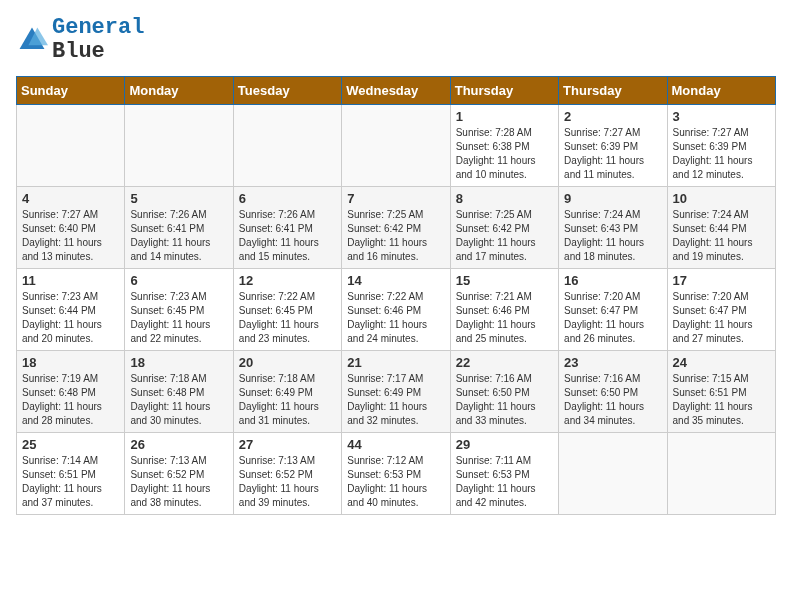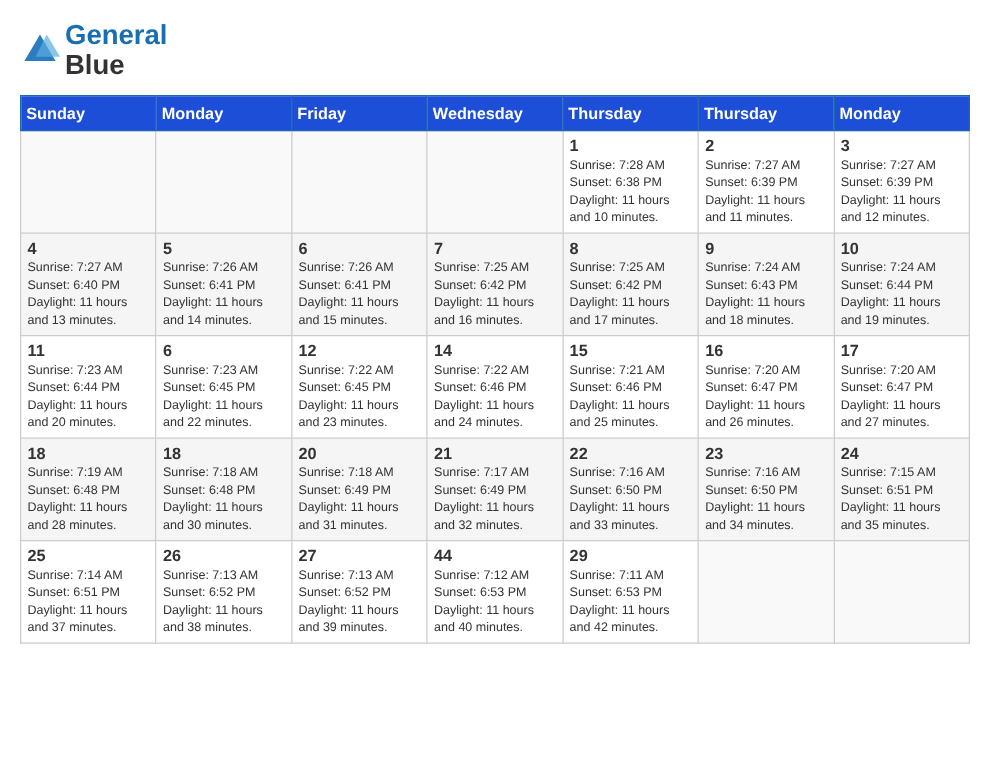--- a/index.html
+++ b/index.html
@@ -8,20 +8,21 @@
       background: #fff;
       width: 792px;
       min-height: 612px;
       padding: 16px;
     }
     .header-area {
       display: flex;
       justify-content: space-between;
       align-items: flex-start;
       margin-bottom: 12px;
+      font-family: Liberation Mono, monospace;
     }
     .logo-area {
       display: flex;
       align-items: center;
     }
     .logo-text {
       font-size: 22px;
       font-weight: bold;
       color: #333;
       line-height: 1.1;
@@ -43,21 +44,21 @@
     .subtitle {
       font-size: 16px;
       color: #555;
     }
     .calendar {
       width: 100%;
       border-collapse: collapse;
       border: 1px solid #ccc;
     }
     .calendar th {
-      background-color: #1d4ed8;
+      background-color: #a16207;
       color: #fff;
       padding: 6px 4px;
       font-size: 13px;
       font-weight: bold;
       text-align: left;
       border: 1px solid #1e6aa8;
     }
     .calendar td {
       vertical-align: top;
       padding: 4px 5px;
@@ -107,21 +108,21 @@
     <div class="main-title"></div>
     <div class="subtitle"></div>
   </div>
 </div>
 
 <table class="calendar">
   <thead>
     <tr>
     <th>Sunday</th>
         <th>Monday</th>
-        <th>Friday</th>
+        <th>Tuesday</th>
         <th>Wednesday</th>
         <th>Thursday</th>
         <th>Thursday</th>
         <th>Monday</th>
       </tr>
   </thead>
   <tbody id="calendar-body">
   <tr>
         <td class="empty"></td>
         <td class="empty"></td>

